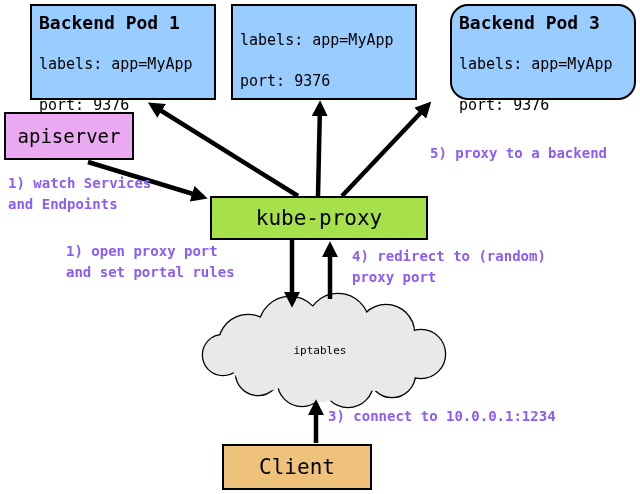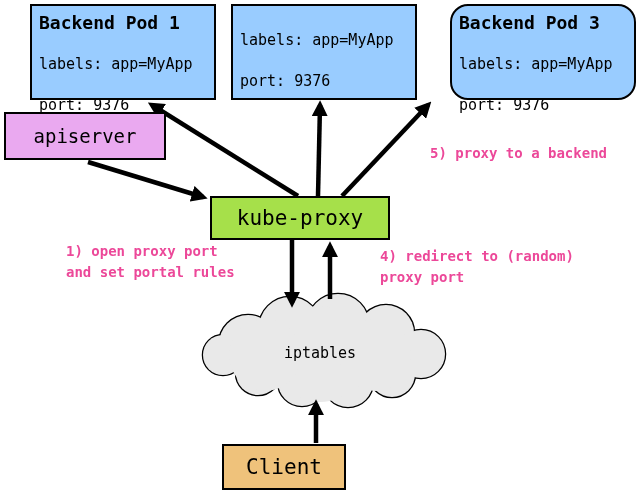--- a/index.html
+++ b/index.html
@@ -20,45 +20,45 @@
     width:186px; height:96px; top:4px; padding:5px 18px 0 7px;
   }
   .pod-title { font-size:18px; font-weight:bold; line-height:24px; margin-bottom:2px; }
   .pod-line  { font-size:15px; line-height:23px;margin-top:18px; }
   .pod-1 { left:30px; }
   .pod-2 { left:231px; }
   .pod-3 { left:450px;border-radius:18px; }
 
   .node-label { display:flex; align-items:center; justify-content:center; }
   .apiserver {
-    left:4px; top:112px; width:162px; height:48px;
+    left:4px; top:112px; width:130px; height:48px;
     background: var(--c-apiserver, #eaa9f0); font-size:19px;
   }
   .kubeproxy {
-    left:210px; top:196px; width:180px; height:44px;
+    left:210px; top:196px; width:218px; height:44px;
     background: var(--c-kube-proxy, #a6e04a); font-size:21px;
   }
   .client {
-    left:222px; top:444px; width:124px; height:46px;
+    left:222px; top:444px; width:150px; height:46px;
     background: var(--c-client, #efc27b); font-size:21px;
   }
 
   .annotation {
     position:absolute; z-index:3; font-size:14px; font-weight:bold;
-    line-height:21px; white-space:pre; color:#ec4899;
+    line-height:21px; white-space:pre; color:#8b5cf6;
   }
   .step1 { left:8px;   top:173px; }
   .step2 { left:66px;  top:241px; }
   .step3 { left:328px; top:406px; }
-  .step4 { left:352px; top:246px;margin-left:28px; }
+  .step4 { left:352px; top:246px; }
   .step5 { left:430px; top:143px; }
 
   .iptables-label {
     position:absolute; z-index:2; left:250px; top:344px; width:140px;
-    text-align:center; font-size:15px;
+    text-align:center; font-size:11px;
   }
 </style>
 </head>
 <body>
 
 <div class="canvas">
 
   <svg class="layer-svg" width="640" height="494" viewBox="0 0 640 494">
     <defs>
       <marker id="ah" viewBox="0 0 10 10" refX="7" refY="5" markerWidth="3.6" markerHeight="3.6" orient="auto-start-reverse">
@@ -124,19 +124,22 @@
     <span>apiserver</span>
   </div>
   <div class="box node-label kubeproxy">
     <span>kube-proxy</span>
   </div>
   <div class="box node-label client">
     <span>Client</span>
   </div>
   <div class="iptables-label">iptables</div>
 
+  <div class="annotation step1">1) watch Services
+and Endpoints</div>
   <div class="annotation step2">1) open proxy port
 and set portal rules</div>
+  <div class="annotation step3">3) connect to 10.0.0.1:1234</div>
   <div class="annotation step4">4) redirect to (random)
 proxy port</div>
   <div class="annotation step5">5) proxy to a backend</div>
 
 </div>
 
 </body></html>

